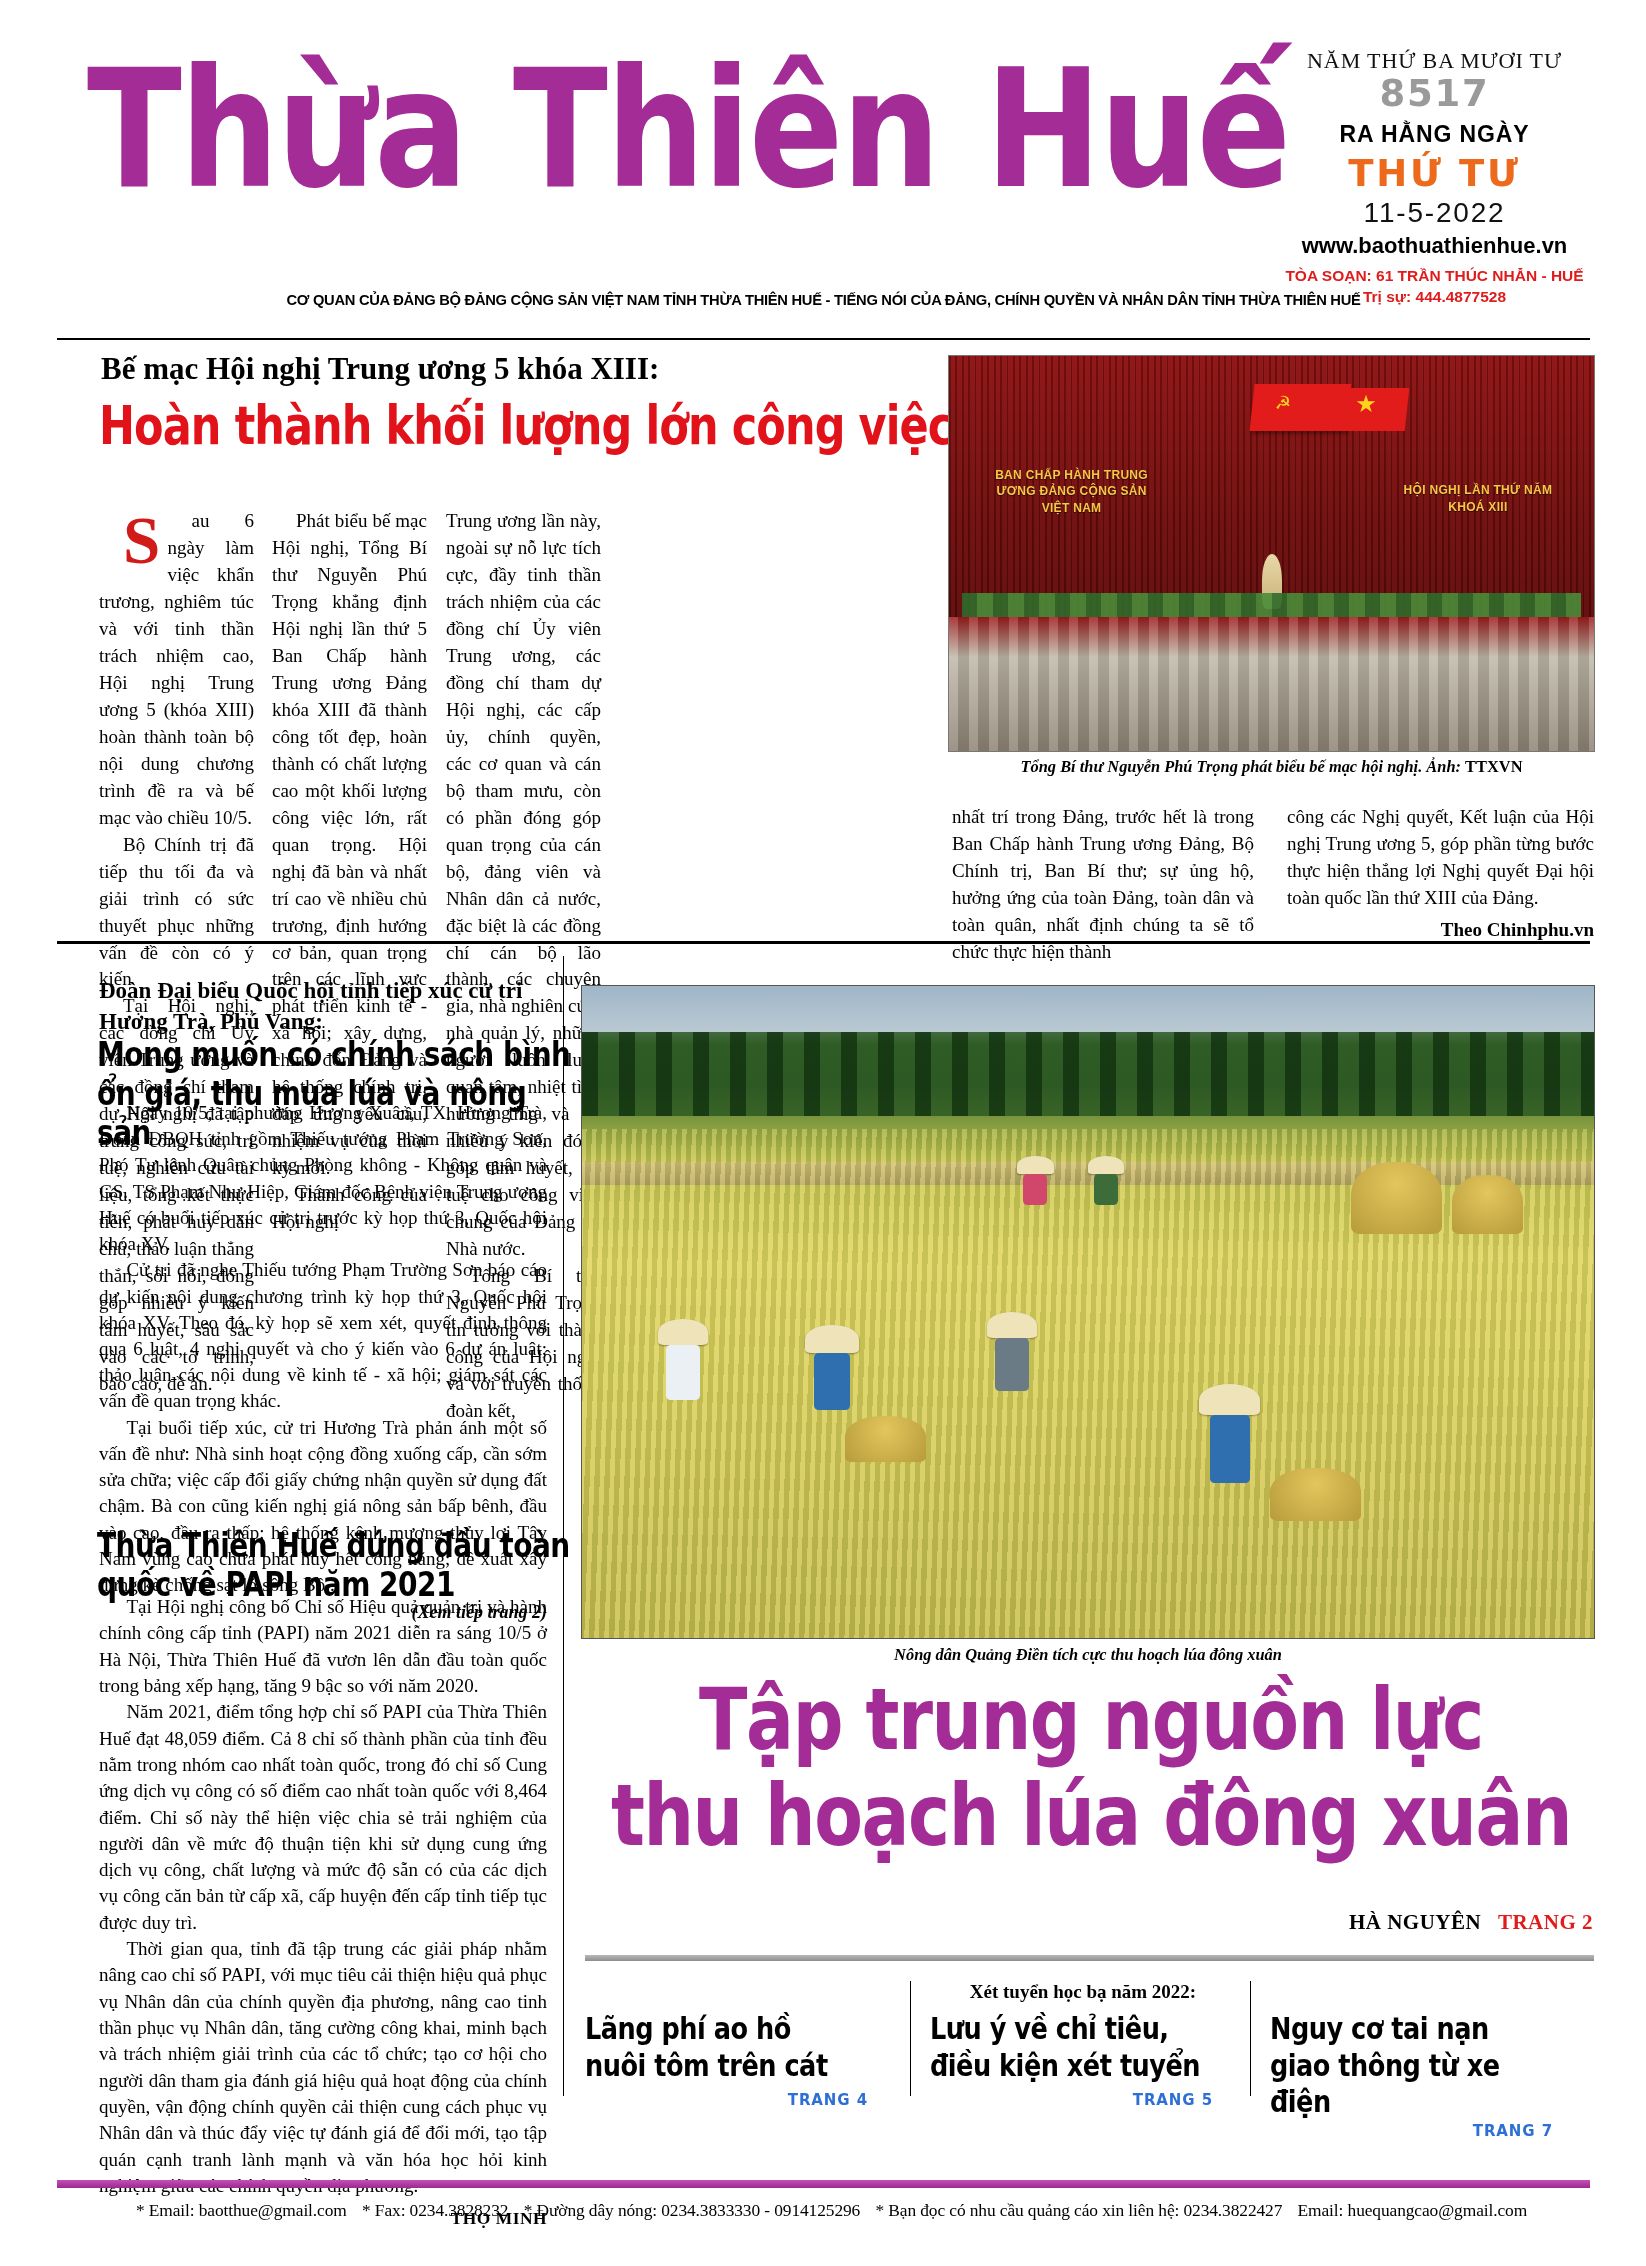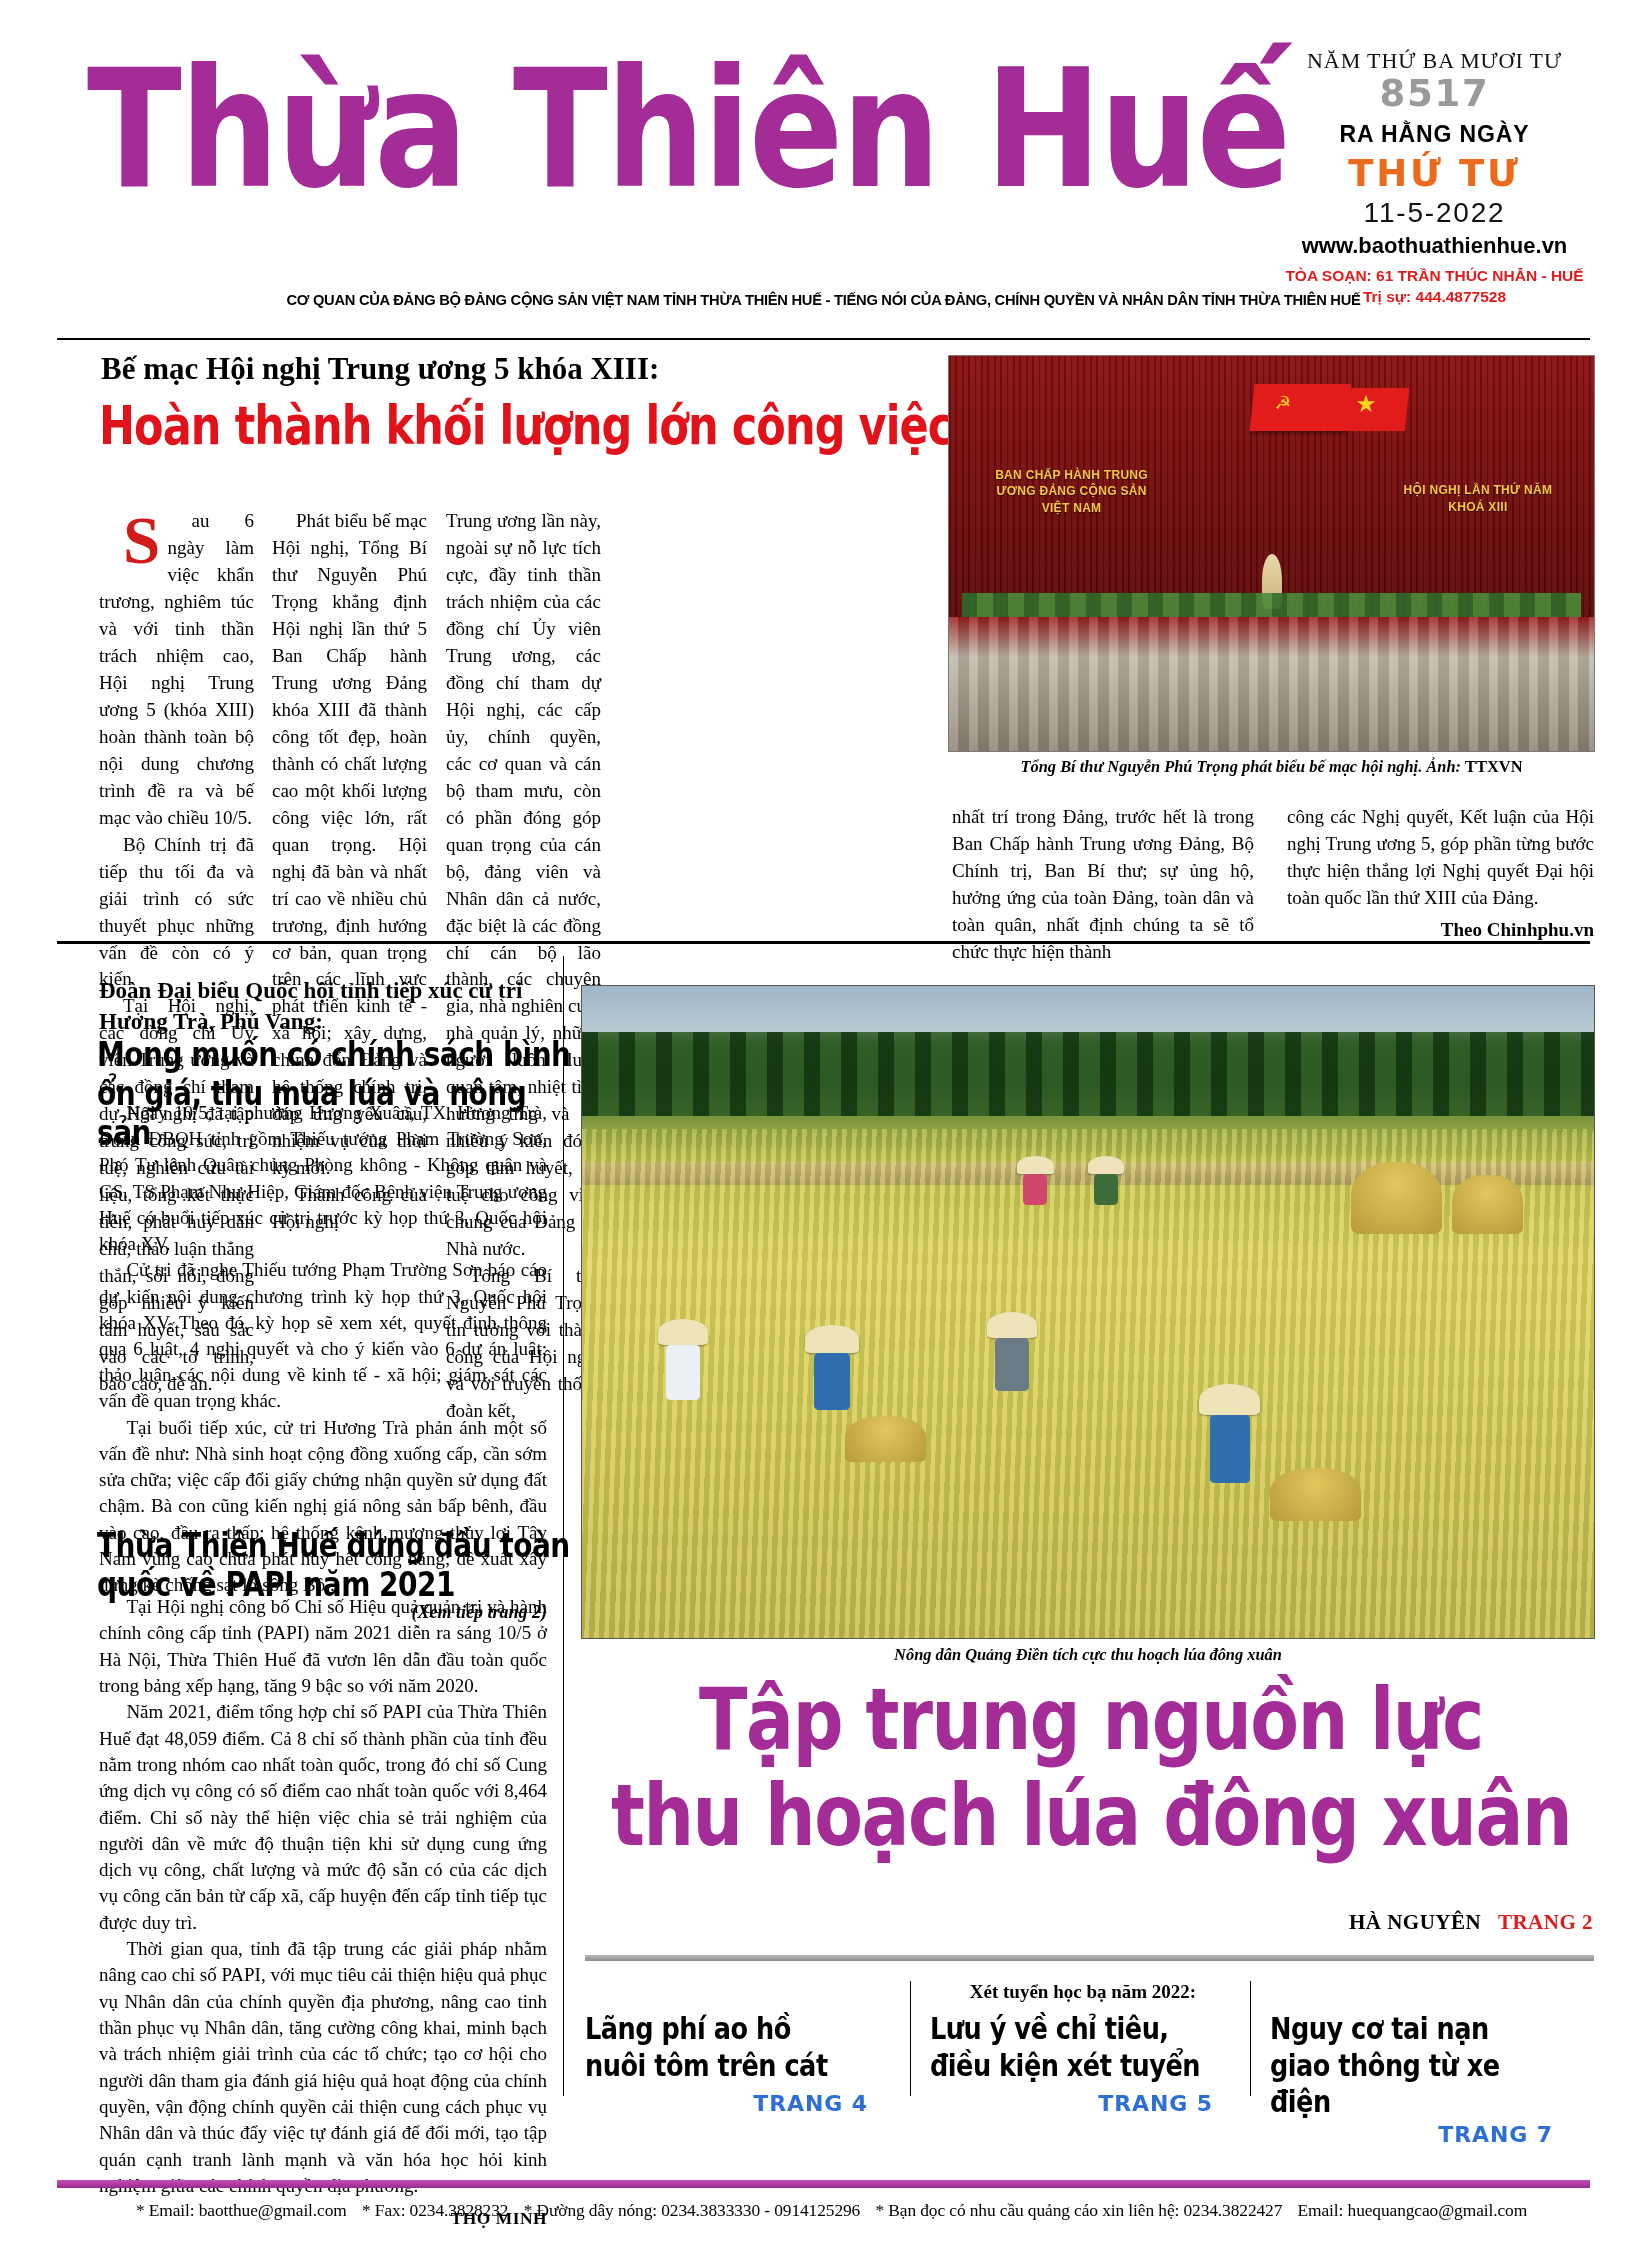--- a/index.html
+++ b/index.html
@@ -101,21 +101,21 @@
     background:linear-gradient(#b9b9b9,#8d8d8d);}
 
   
   .teaser-kicker{position:absolute;left:932px;top:1981px;width:302px;text-align:center;
     font-family:"Liberation Serif",serif;font-weight:bold;font-size:19px;}
   .teaser{position:absolute;top:2010px;width:283px;}
   .teaser .t-title{
     font-family:"DejaVu Sans",sans-serif;font-weight:bold;font-size:25.6px;line-height:1.2;
     color:#000;letter-spacing:-0.5px;transform:scaleY(1.2);transform-origin:left top;}
   .teaser .t-page{
-    font-family:"DejaVu Sans",sans-serif;font-weight:bold;font-size:22px;
+    font-family:"DejaVu Sans",sans-serif;font-weight:bold;font-size:15px;
     color:#2E6FD6;text-align:right;letter-spacing:0.9px;margin-top:20px;}
   .teaser.t1{left:585px;}
   .teaser.t2{left:930px;}
   .teaser.t3{left:1270px;}
 
   .vdiv{position:absolute;width:0.9px;background:#000;}
 
   
   .footbar{position:absolute;left:57px;top:2180px;width:1533px;height:8.2px;
     background:linear-gradient(#c54fb6,#9b2a8e);}

